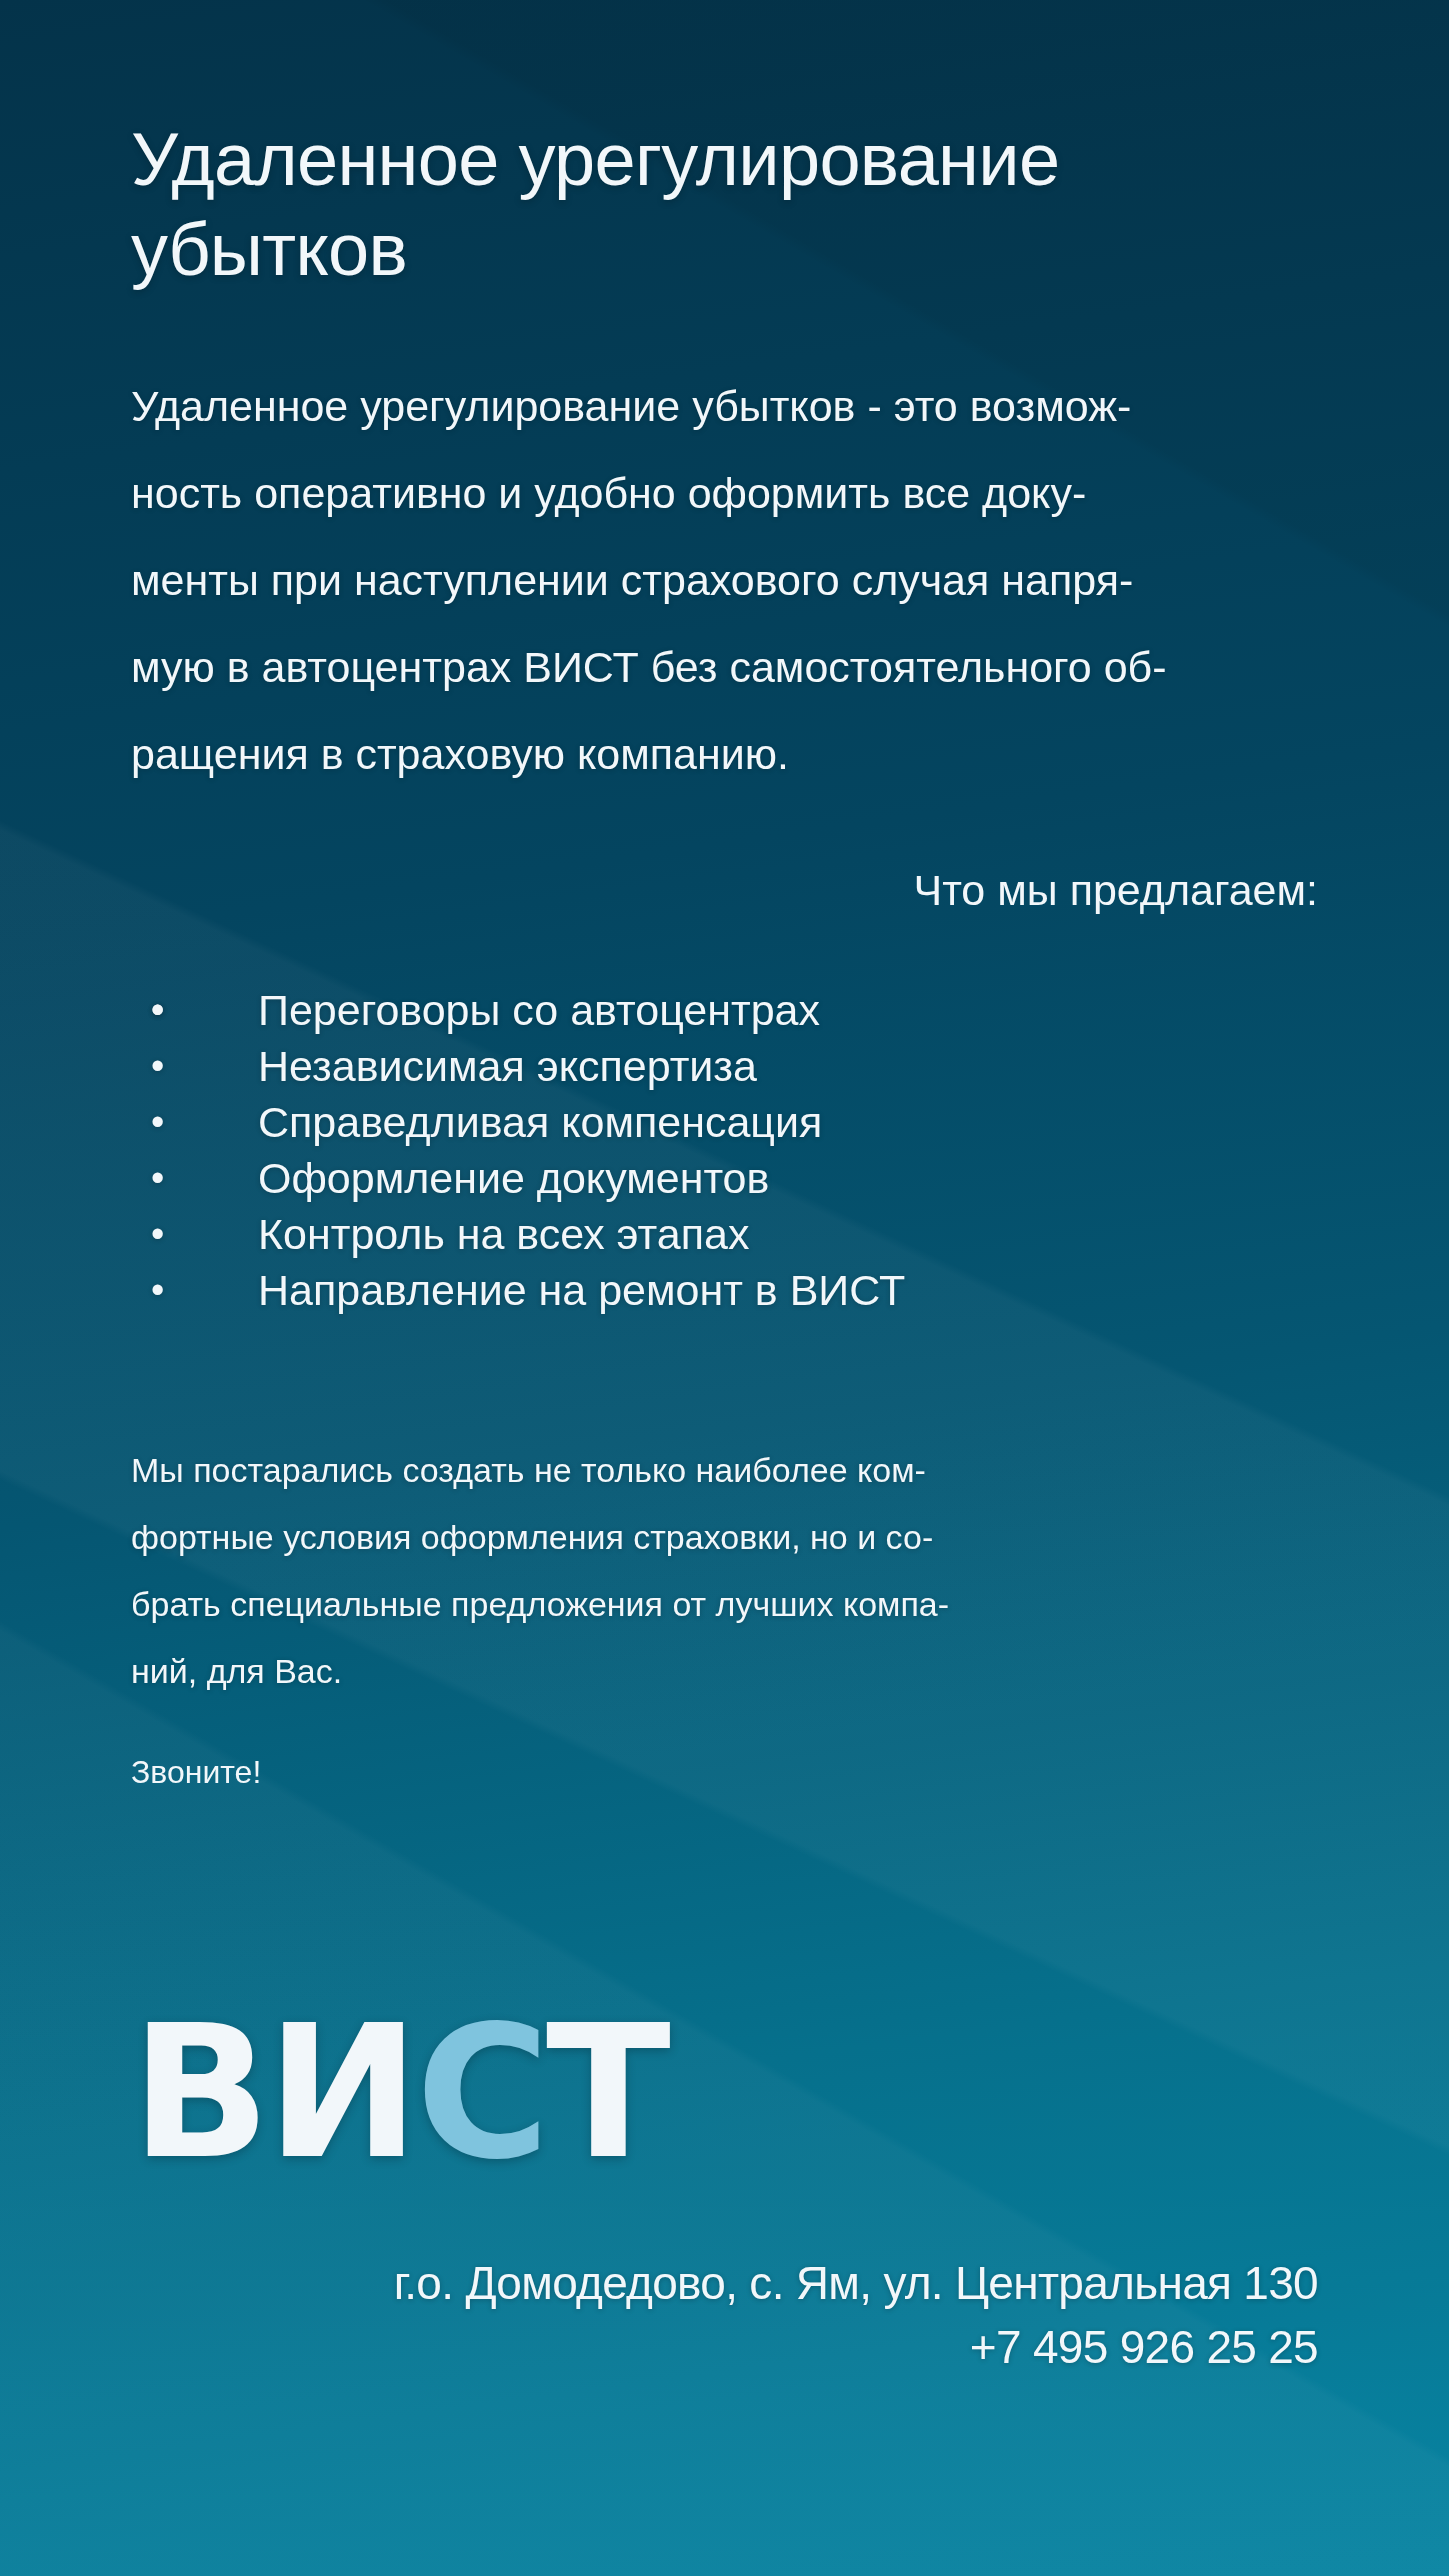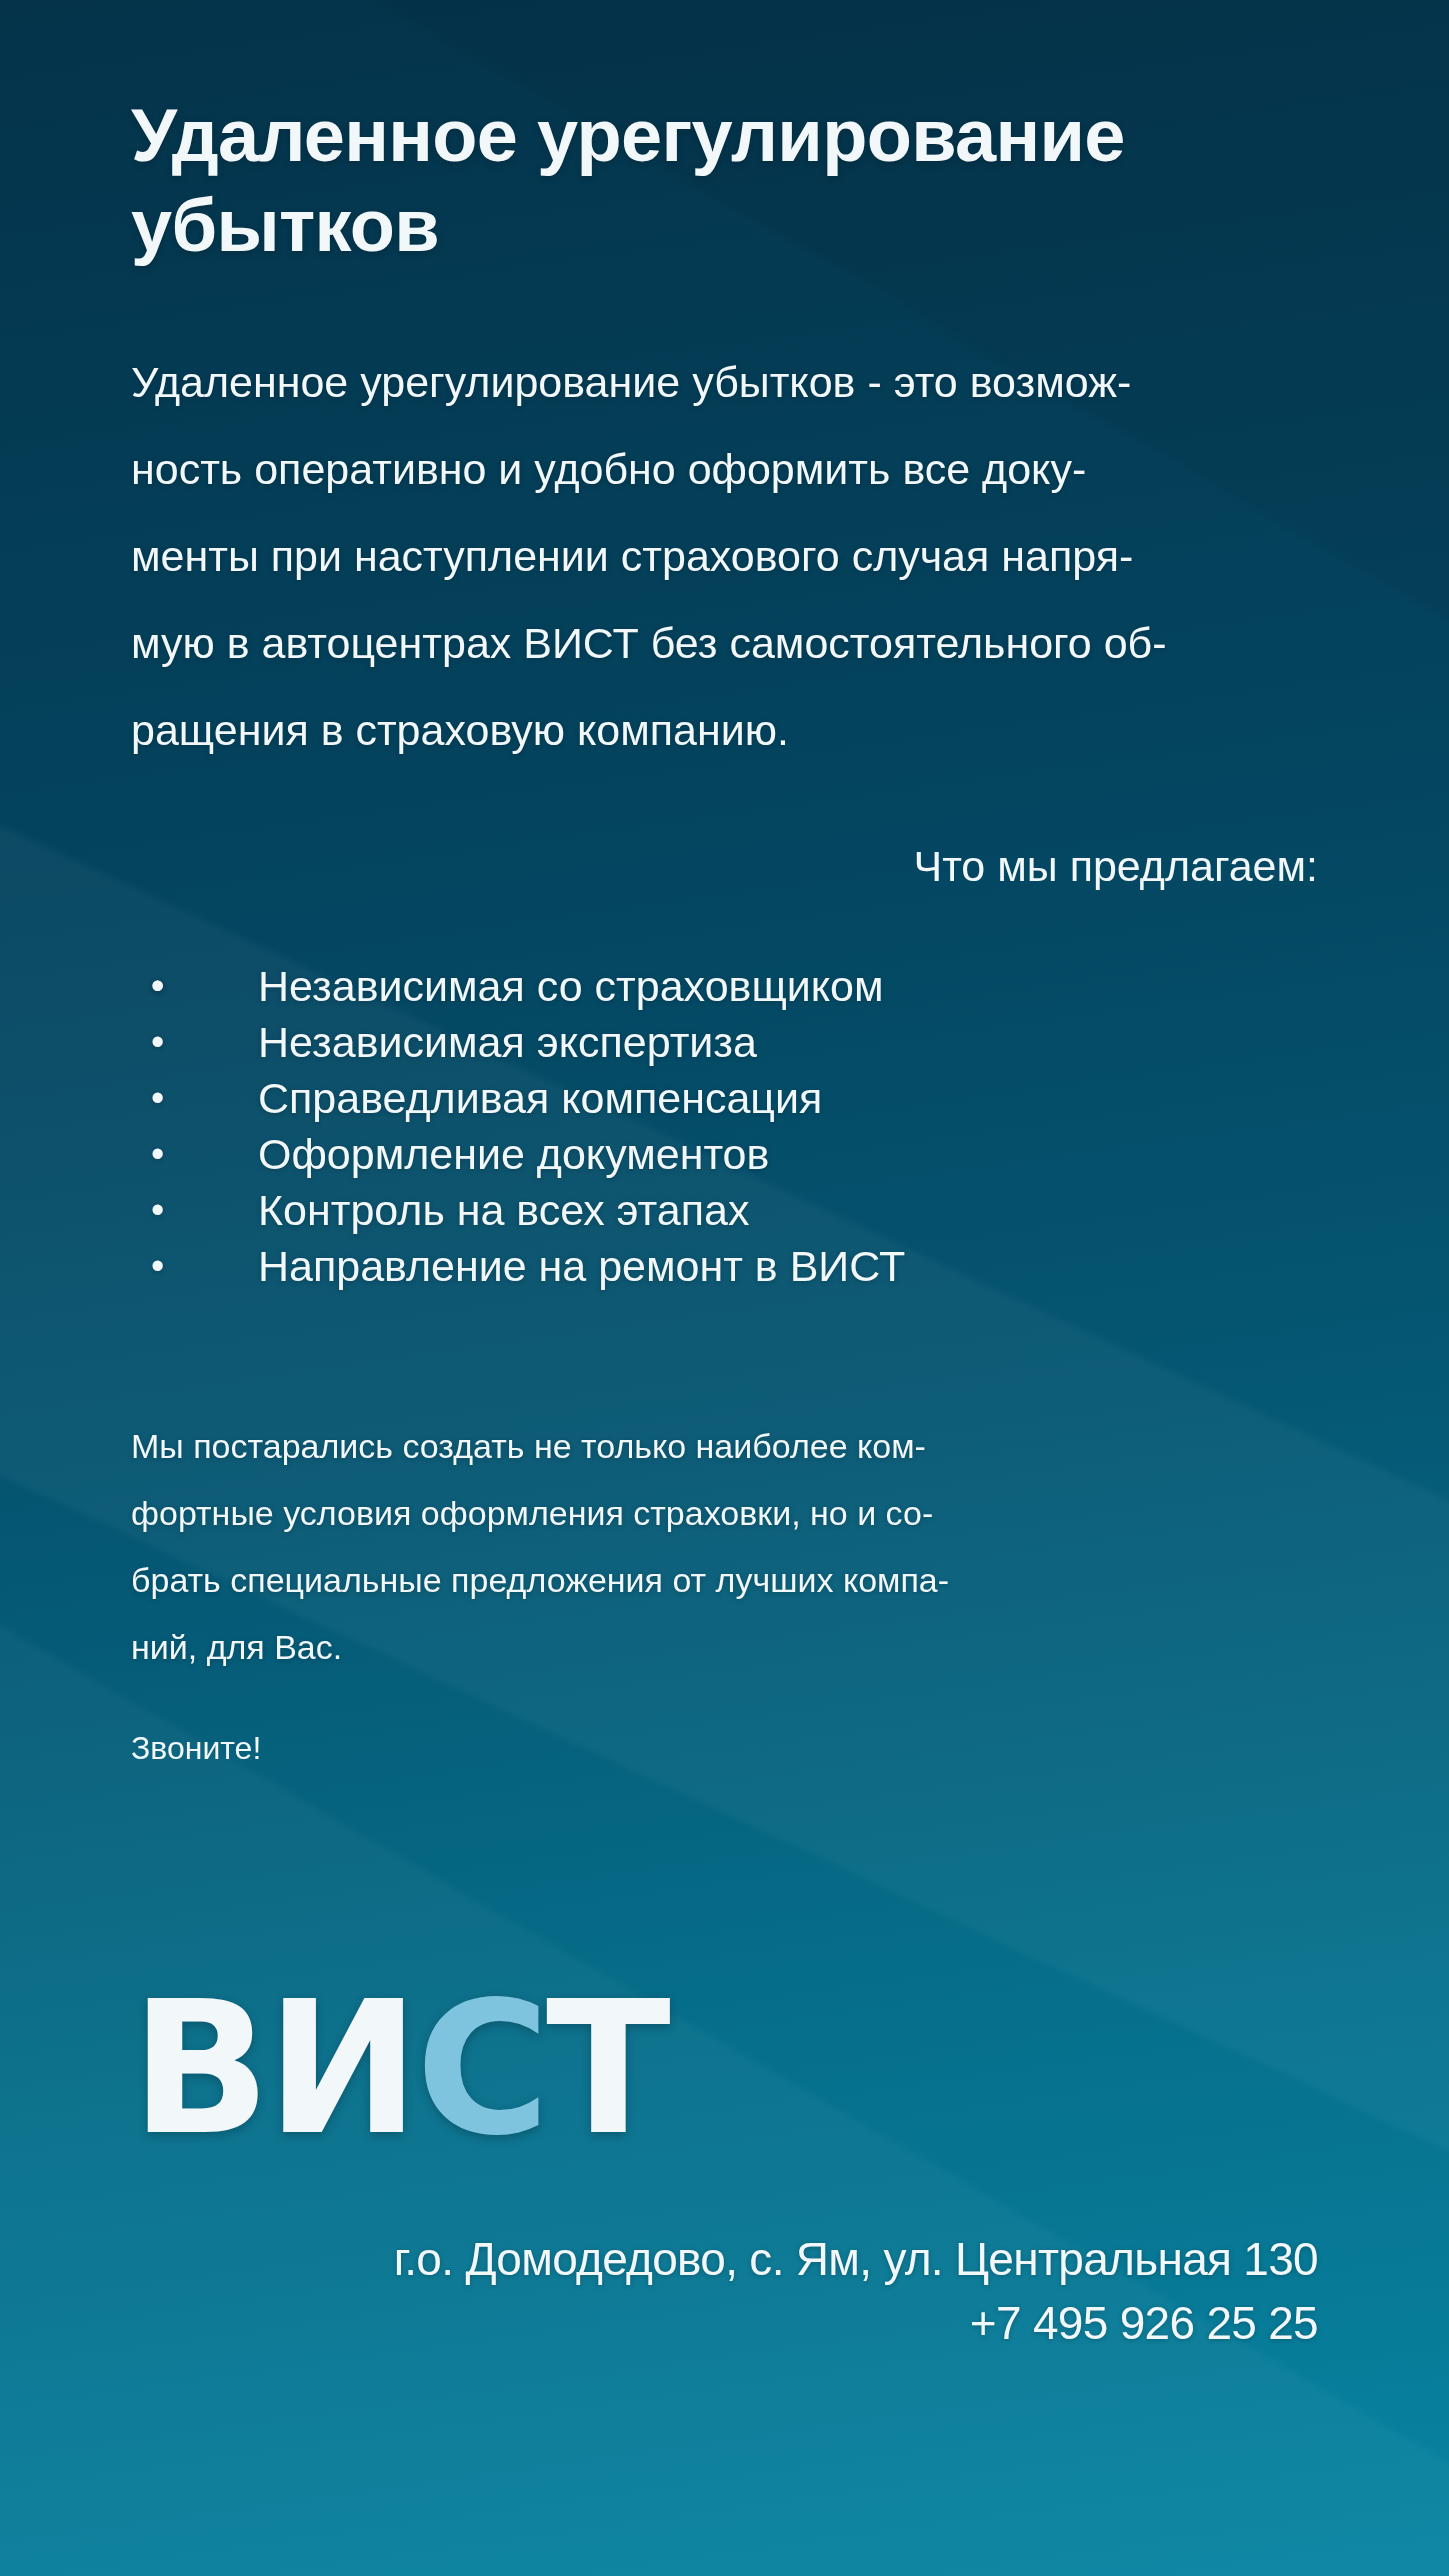--- a/index.html
+++ b/index.html
@@ -38,24 +38,24 @@
   .content{
     position:relative;
     padding:0 131px;
     box-sizing:border-box;
     width:100%;
     height:100%;
   }
   .pre{white-space:pre-line;}
   .title{
     margin:0;
-    padding-top:91px;
+    padding-top:115px;
     font-size:74px;
     line-height:90px;
-    font-weight:700;
+    font-weight:400;
     letter-spacing:-0.7px;
     text-shadow:0 2px 6.7px rgba(0,25,35,.35);
   }
   .intro{
     margin-top:68px;
     font-size:43px;
     line-height:87px;
     font-weight:400;
     text-shadow:0 1.3px 5.4px rgba(0,25,35,.3);
   }
@@ -139,21 +139,21 @@
 ращения в страховую компанию.</p>
 
     <p class="offer-heading">Что мы предлагаем:</p>
 
     <ul class="offer-list">
       <li>
         <span class="bullet">•</span>
       </li>
       <li>
         <span class="bullet">•</span>
-        <span>Независимая со страховщиком</span>
+        <span>Переговоры со автоцентрах</span>
       </li>
       <li>
         <span class="bullet">•</span>
         <span>Независимая экспертиза</span>
       </li>
       <li>
         <span class="bullet">•</span>
         <span>Справедливая компенсация</span>
       </li>
       <li>

